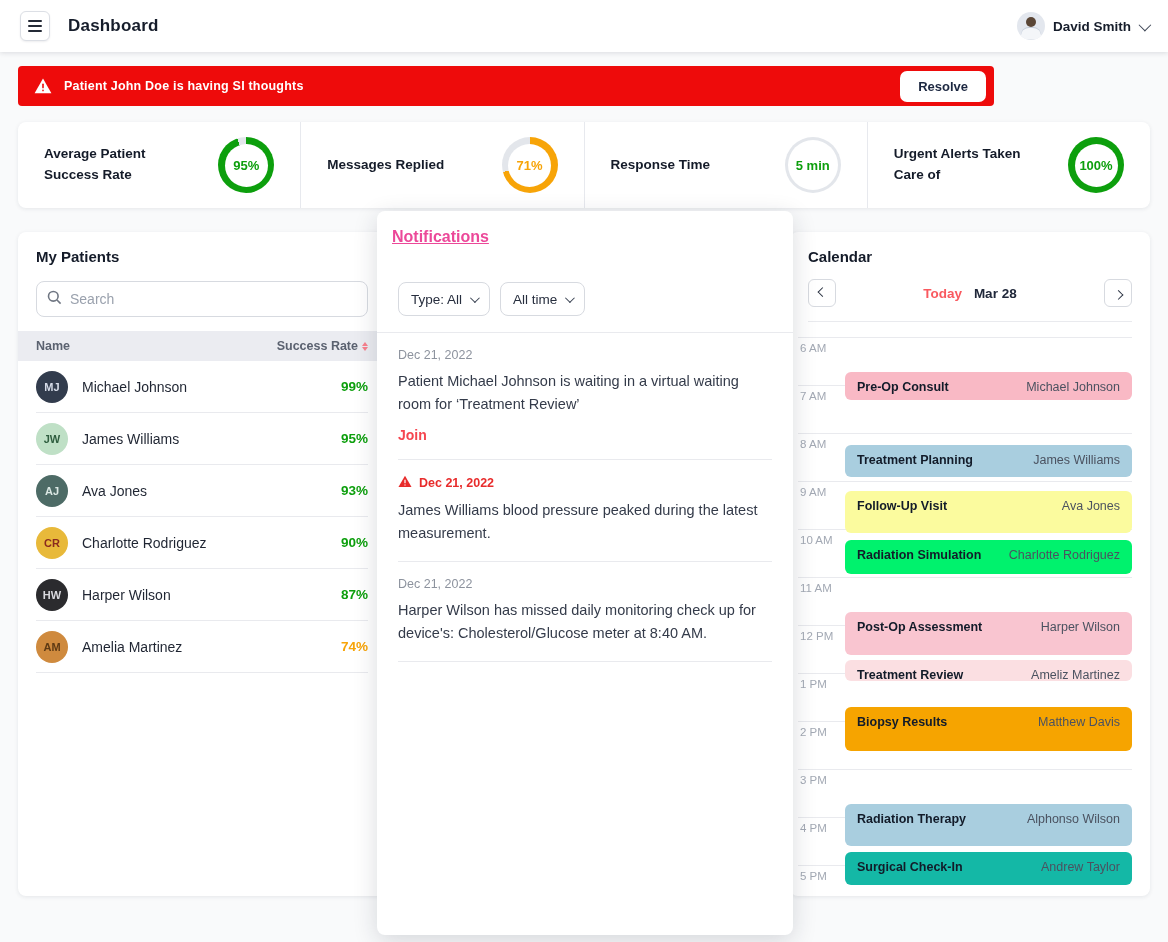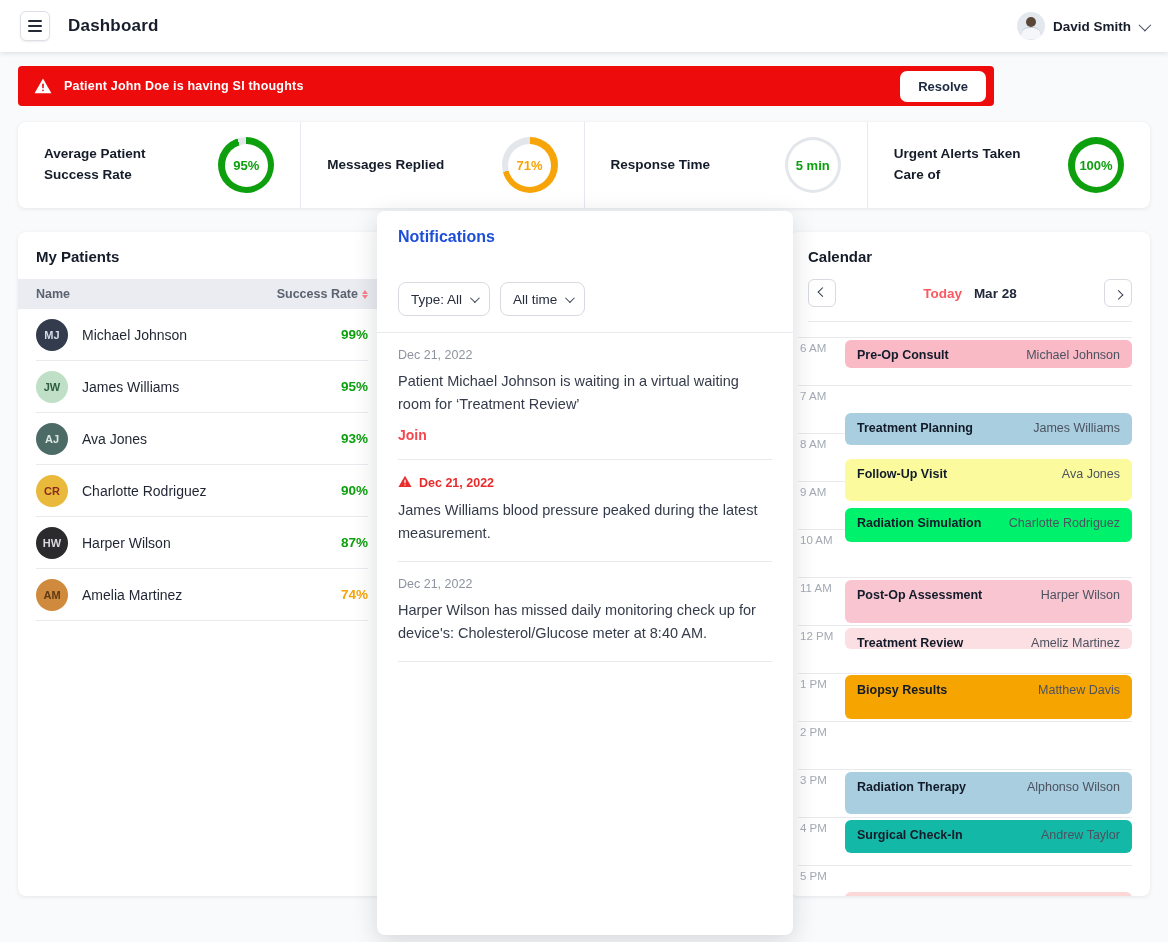--- a/index.html
+++ b/index.html
@@ -103,31 +103,31 @@
   .cal-date { flex:1; text-align:center; font-size:13.5px; }
   .today-lbl { color:#f9595f; font-weight:700; margin-right:8px; }
   .date-lbl { color:#20283a; font-weight:600; }
   .cal-divider { margin-top:14px; border-top:1px solid #e9eaee; }
   .cal-grid { position:absolute; left:8px; right:18px; top:105px; bottom:0; overflow:hidden; }
   .hour-row { height:48px; border-top:1px solid #e9eaee; }
   .hour-label { font-size:11.5px; color:#a3a9b4; padding:3px 0 0 2px; display:inline-block; }
   .cal-event {
     position:absolute; left:47px; width:287px; border-radius:6px;
     padding:8px 12px; display:flex; justify-content:space-between; gap:8px;
-    overflow:hidden; cursor:pointer; z-index:2;
+    overflow:hidden; cursor:pointer; z-index:2;margin-top:32px;
   }
   .ev-title { font-size:12.5px; font-weight:700; color:#121b29; white-space:nowrap; }
   .ev-person { font-size:12.5px; color:#4b5260; white-space:nowrap; }
   
   .notif-pop {
     position:absolute; left:377px; top:211px; width:416px; height:724px;
     background:#fff; border-radius:8px; box-shadow:0 6px 24px rgba(25,30,50,.16);
     z-index:10; padding:17px 0 0;
   }
-  .notif-title { font-size:16px; font-weight:700; color:#1d4ed8; padding:0 21px; }
+  .notif-title { font-size:16px; font-weight:700; color:#ec4899; padding:0 15px;text-decoration:underline; }
   .notif-filters { display:flex; gap:10px; margin-top:14px; padding:0 21px; }
   .filter-btn {
     border:1px solid #d7dae0; border-radius:8px; background:#fff; cursor:pointer;
     height:34px; padding:0 12px; display:flex; align-items:center; gap:8px;
     font-size:13.5px; color:#272e3e; font-family:"Liberation Sans", sans-serif;margin-top:22px;
   }
   .filter-btn .chev { width:7px; height:7px; border-color:#3c4454; transform:rotate(45deg) translateY(-2px); }
   .notif-sep { border-top:1px solid #e9eaee; margin-top:16px; }
   .notif-list { padding:0 21px; }
   .notif-item { padding-top:15px; }
@@ -193,20 +193,29 @@
   <div class="stat">
     <span class="stat-label">Urgent Alerts Taken Care of</span>
     <span class="ring" style="background: conic-gradient(rgb(13, 159, 13) 100%, rgb(227, 230, 235) 0deg);">
         <span class="ring-inner" style="color: rgb(13, 159, 13); height: 43px; width: 43px;">100%</span>
       </span>
   </div>
 </section>
 
 <section class="card patients-card">
   <h2 class="card-title">My Patients</h2>
+  <div class="search-box">
+    <span>
+      <svg width="15" height="15" viewBox="0 0 15 15" fill="none" stroke="#6f7682" stroke-width="1.6">
+          <circle cx="6.3" cy="6.3" r="4.8"></circle>
+          <line x1="10" y1="10" x2="13.6" y2="13.6"></line>
+        </svg>
+    </span>
+    <input type="text" placeholder="Search" style="">
+  </div>
   <div class="table-head">
     <span class="th-name">Name</span>
     <span class="th-rate">
       <span>Success Rate</span>
       <span class="sort-ic">
           <i class="up"></i>
           <i class="dn"></i>
         </span>
     </span>
   </div>

